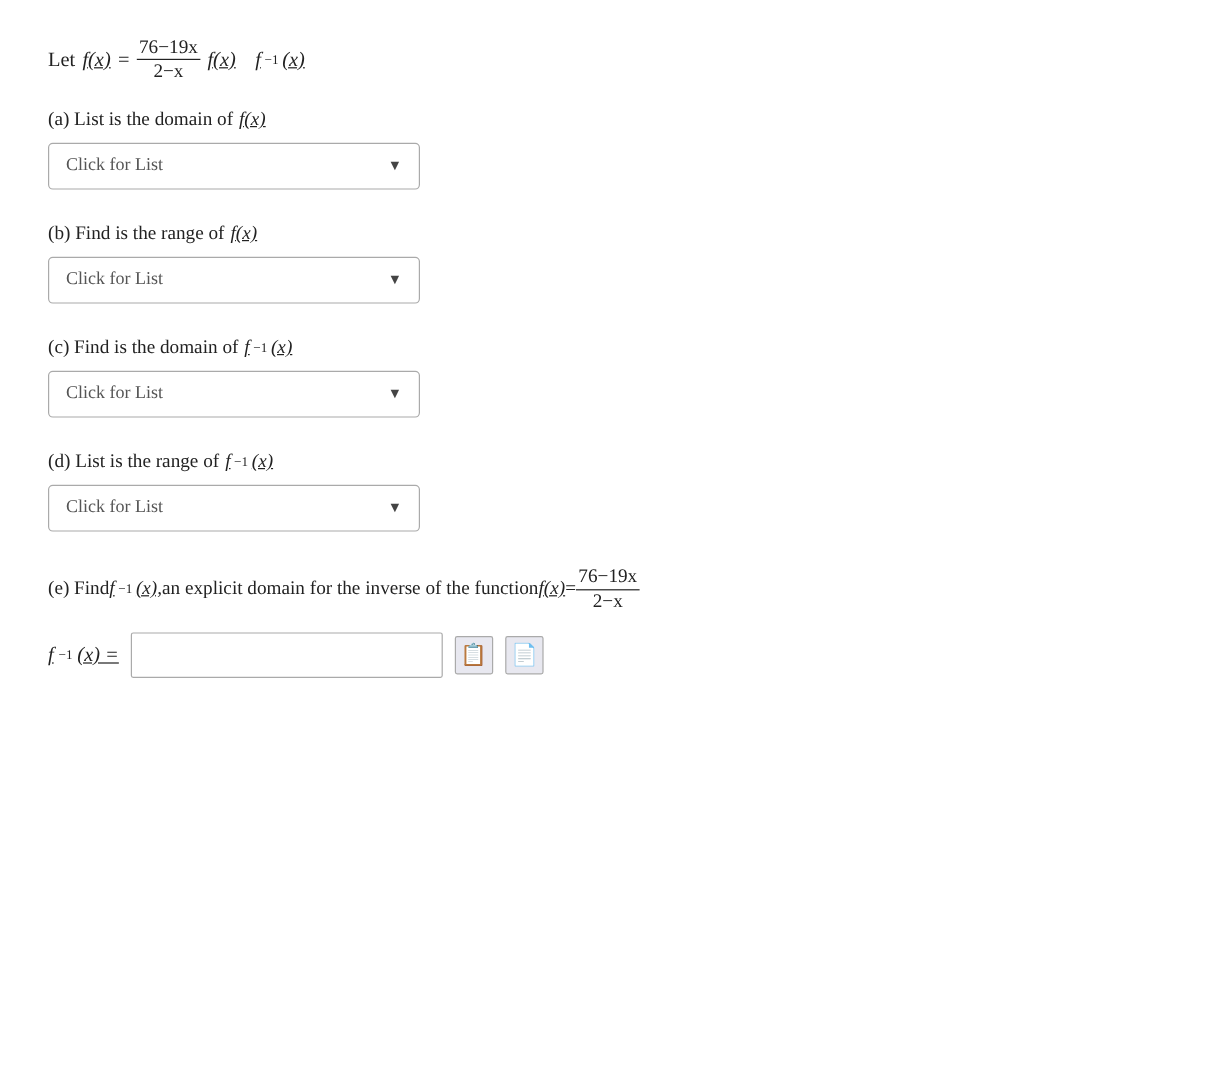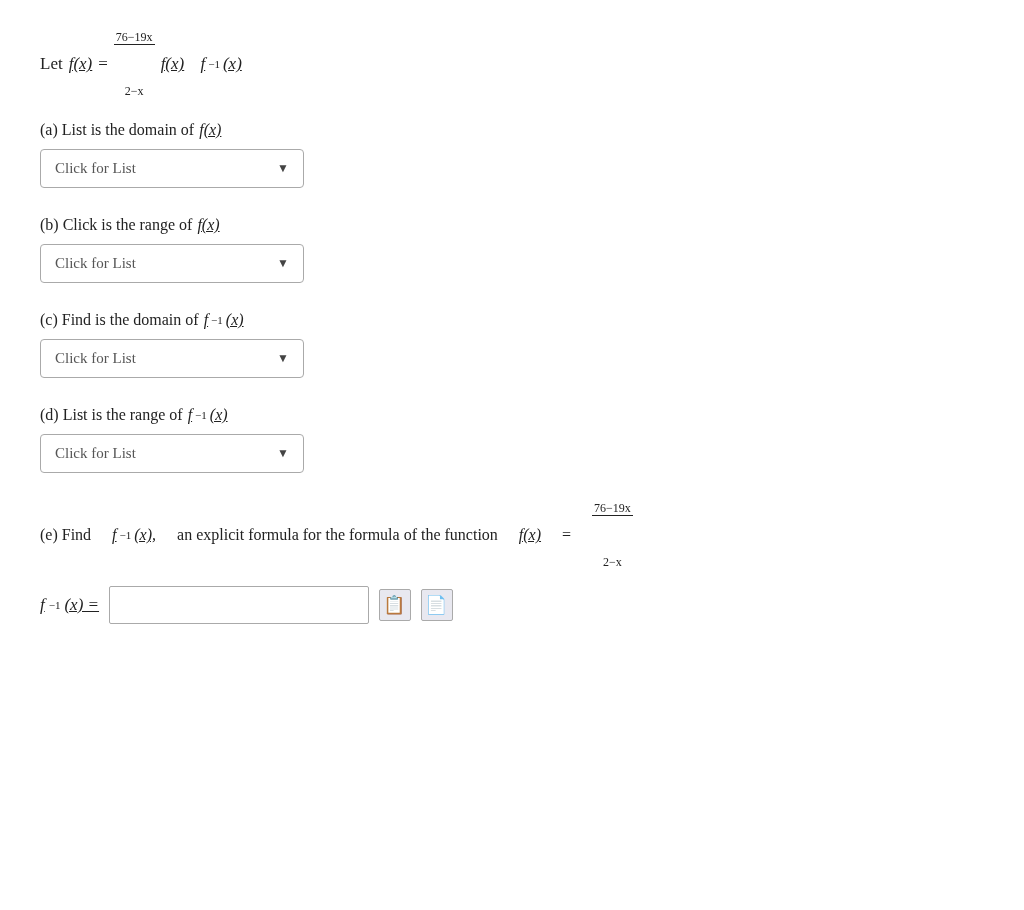--- a/index.html
+++ b/index.html
@@ -25,54 +25,53 @@
       align-items: center;
       gap: 6px;
       flex-wrap: wrap;
     }
 
     .fraction {
       display: inline-flex;
       flex-direction: column;
       align-items: center;
       vertical-align: middle;
-      font-size: 12px;
+      font-size: 16px;
       line-height: 1.2;
     }
 
     .fraction .numerator {
       border-bottom: 1px solid #222;
       padding: 0 2px;
       text-align: center;
     }
 
     .fraction .denominator {
       padding: 0 2px;
       text-align: center;
-      margin-top: 39px;
     }
 
     .question-block {
       margin-bottom: 28px;
     }
 
     .question-label {
       font-size: 16px;
       margin-bottom: 10px;
       display: flex;
       align-items: center;
       gap: 5px;
     }
 
     .dropdown-select {
       display: flex;
       align-items: center;
       border: 1px solid #aaa;
       border-radius: 4px;
-      width: 264px;
+      width: 310px;
       padding: 10px 14px;
       cursor: pointer;
       background: #fff;
       justify-content: space-between;
       font-size: 15px;
       color: #555;
     }
 
     .dropdown-select .arrow {
       font-size: 12px;
@@ -88,21 +87,21 @@
     .math-italic {
       font-style: italic;
       text-decoration: underline;
     }
 
     .part-e-text {
       font-size: 16px;
       margin-bottom: 16px;
       display: flex;
       align-items: center;
-      gap: 21px;
+      gap: 0;
       flex-wrap: wrap;
     }
 
     .answer-row {
       display: flex;
       align-items: center;
       gap: 10px;
       margin-top: 10px;
     }
 
@@ -168,21 +167,21 @@
     <span class="math-italic">f(x)</span>
   </div>
   <div class="dropdown-select">
     <span>Click for List</span>
     <span class="arrow">▼</span>
   </div>
 </div>
 
 <div class="question-block">
   <div class="question-label">
-    <span>(b) Click is the range of</span>
+    <span>(b) Find is the range of</span>
     <span class="math-italic">f(x)</span>
   </div>
   <div class="dropdown-select">
     <span>Click for List</span>
     <span class="arrow">▼</span>
   </div>
 </div>
 
 <div class="question-block">
   <div class="question-label">
@@ -215,21 +214,21 @@
 </div>
 
 <div class="question-block">
   <div class="part-e-text">
     <span>(e) Find</span>
     <span class="inline-math">
       <span class="math-italic">f</span>
         <span class="superscript">−1</span>
         <span class="math-italic">(x),</span>
     </span>
-    <span>an explicit formula for the formula of the function</span>
+    <span>an explicit domain for the inverse of the function</span>
     <span class="math-italic">f(x)</span>
     <span>=</span>
     <span class="fraction">
       <span class="numerator">76−19x</span>
       <span class="denominator">2−x</span>
     </span>
   </div>
 
   <div class="answer-row">
     <span class="answer-label">

